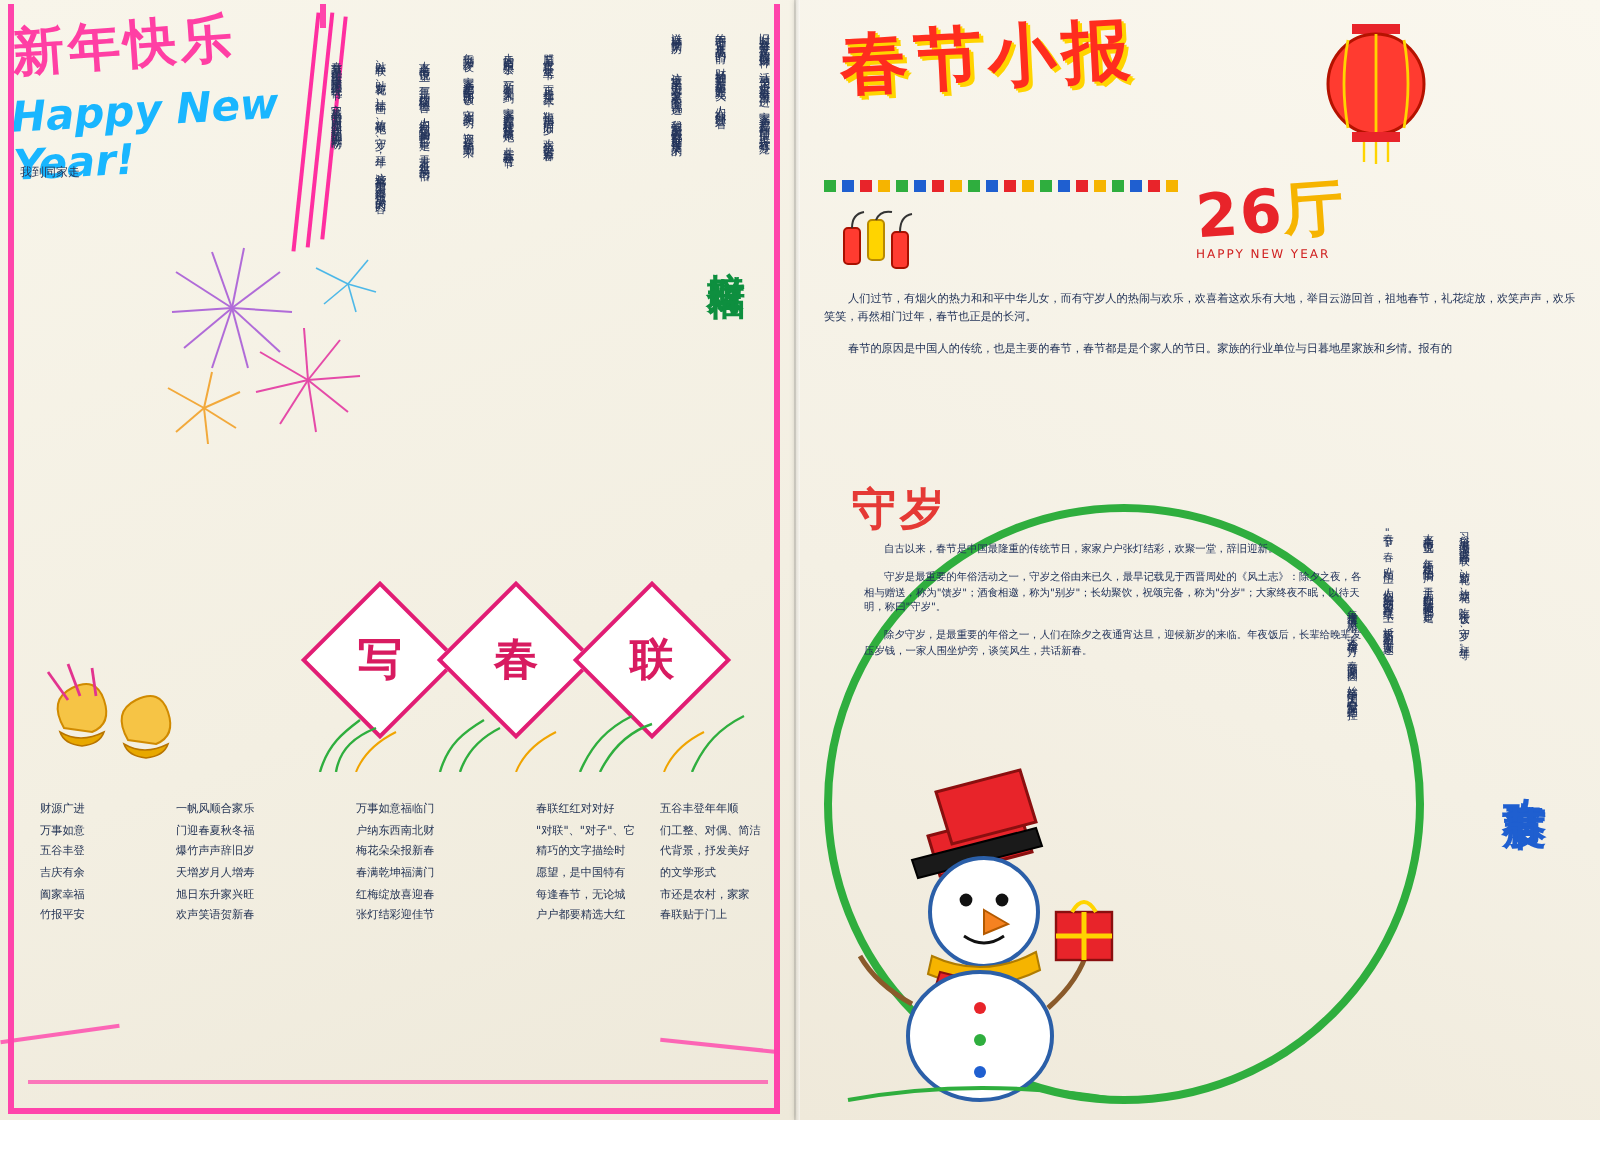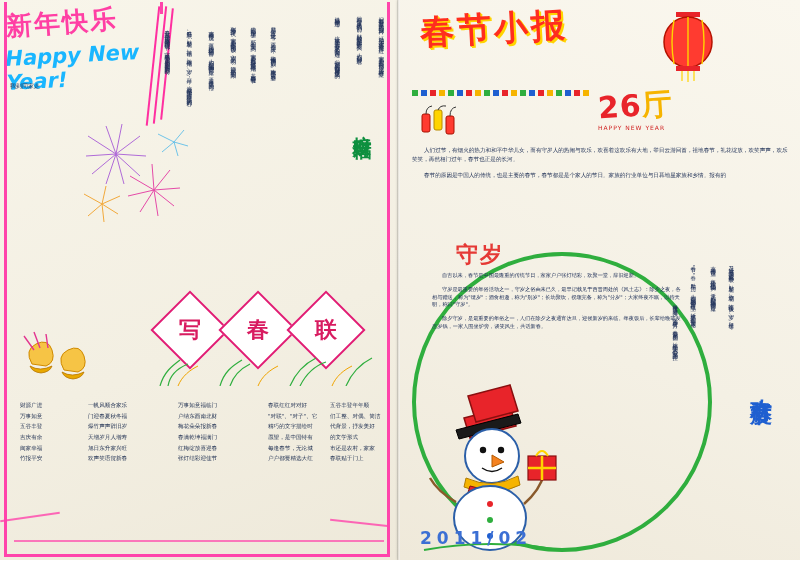--- a/index.html
+++ b/index.html
@@ -46,21 +46,21 @@
            text-shadow:1px 1px 0 #ffd400,2px 2px 0 #ffd400;transform:rotate(-3deg);}
   #lantern{position:absolute;left:258px;top:8px;width:64px;height:74px;}
   #num26{position:absolute;left:200px;top:86px;font-size:30px;font-weight:bold;color:#e8242a;letter-spacing:1px;transform:rotate(-4deg);}
   #num26 .y{color:#f6b400;}
   #happyny{position:absolute;left:200px;top:124px;font-size:6px;color:#d02020;letter-spacing:1px;}
   #dotline{position:absolute;left:14px;top:90px;width:176px;height:10px;}
   .dsq{position:absolute;width:6px;height:6px;}
   #firecracker{position:absolute;left:20px;top:104px;width:44px;height:34px;}
 
   #r-para{position:absolute;left:14px;top:146px;width:376px;font-size:5.6px;color:#223358;line-height:1.55;}
-  #shousui{position:absolute;left:58px;top:240px;font-size:22px;font-weight:bold;color:#e53935;letter-spacing:2px;}
+  #shousui{position:absolute;left:28px;top:240px;font-size:22px;font-weight:bold;color:#e53935;letter-spacing:2px;}
   #green-circle{position:absolute;left:14px;top:252px;width:292px;height:292px;border:4px solid #2fae3e;border-radius:50%;}
   #r-block{position:absolute;left:34px;top:272px;width:250px;font-size:5.2px;color:#21325a;line-height:1.5;}
   .rvcol{position:absolute;font-size:5.4px;color:#21325a;}
 
   #snowman{position:absolute;left:18px;top:378px;width:150px;height:175px;}
   #date{position:absolute;left:22px;top:528px;font-size:17px;font-weight:bold;color:#3b6fd4;letter-spacing:5px;}
   #xidu{position:absolute;left:352px;top:382px;font-size:22px;font-weight:bold;color:#1f5fd0;letter-spacing:1px;}
 
   
   #footer{position:absolute;left:0;top:560px;width:800px;height:22px;background:#fff;}
@@ -347,21 +347,20 @@
       <path d="M108 126 q16 -14 20 -30" stroke="#8a5a2b" stroke-width="2.5" fill="none"></path>
 
       <rect x="112" y="78" width="28" height="24" fill="#e8242a" stroke="#8a0f0f" stroke-width="1.2"></rect>
       <line x1="126" y1="78" x2="126" y2="102" stroke="#ffd400" stroke-width="2.5"></line>
       <line x1="112" y1="90" x2="140" y2="90" stroke="#ffd400" stroke-width="2.5"></line>
       <path d="M120 78 q6 -10 12 0" fill="none" stroke="#ffd400" stroke-width="2"></path>
 
       <path d="M8 172 q66 -12 136 0" stroke="#2fae3e" stroke-width="2" fill="none"></path>
     </svg>
 
-    <div id="date" class="hand">2011/02</div>
   </div>
 
   <div class="fold"></div>
 
   <div id="footer"></div>
   <div id="wm-box">
     
     
   </div>
 

